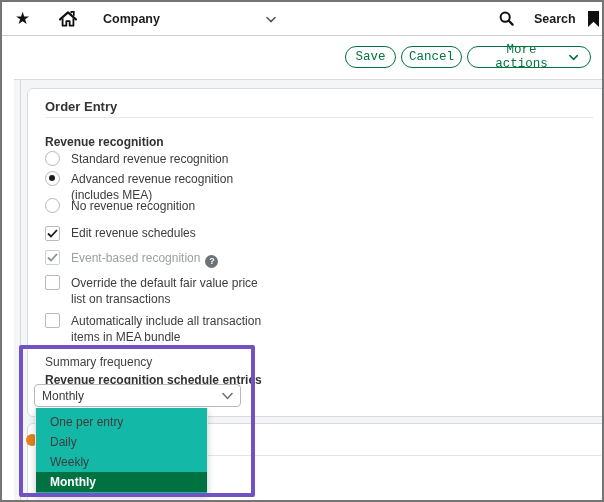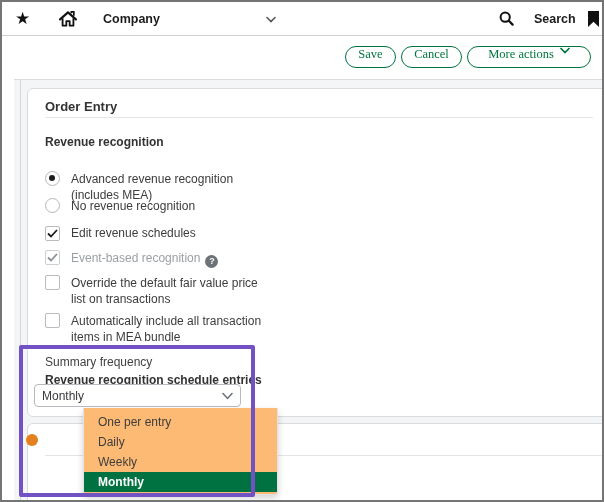--- a/index.html
+++ b/index.html
@@ -9,21 +9,21 @@
   
   .topbar { position:absolute; left:0; top:0; width:600px; height:34px; background:#fff; border-bottom:1px solid #ccd0d3; z-index:2; }
   .tb-item { position:absolute; display:flex; align-items:center; }
   .star-glyph { font-size:17px; color:#111; line-height:1; }
   .tb-label { font-size:12.5px; font-weight:bold; color:#1c1c1c; }
 
   
   .header { position:absolute; left:0; top:35px; width:600px; height:42px; background:#fff; z-index:2; }
   .page-title { position:absolute; left:14px; top:9px; font-size:19.5px; font-weight:bold; color:#262626; letter-spacing:-0.2px; }
   .pill-btn { position:absolute; top:44px; height:22px; border:1.5px solid #00753F; border-radius:12px; background:#fff; color:#00753F;
-              font-size:12.5px; font-family:Liberation Serif, serif; display:flex; align-items:flex-start; justify-content:center; gap:6px; cursor:pointer; padding:0 12px; }
+              font-size:12.5px; font-family:Liberation Mono, monospace; display:flex; align-items:center; justify-content:center; gap:6px; cursor:pointer; padding:0 12px; }
   .pill-btn { top:9px; } 
 
   
   .content { position:absolute; left:12px; top:77px; width:600px; height:421px; background:#f4f5f6; border-top:1px solid #d9dcde; }
   .left-edge-line { position:absolute; left:6px; top:0; bottom:0; width:1px; background:#d6d9db; }
 
   .card { position:absolute; background:#fff; border:1px solid #d9dcdf; }
   .card1 { left:13px; top:8px; width:584px; height:329px; border-radius:6px; z-index:1; }
   .card2 { left:13px; top:343px; width:584px; height:78px; border-radius:6px 6px 0 0; border-bottom:none; z-index:1; }
   .card2-divider { position:absolute; left:17px; right:0; top:31px; height:1px; background:#e2e5e7; }
@@ -44,22 +44,22 @@
   .opt-row.disabled .opt-label { color:#9aa0a4; }
   .help-icon { display:inline-flex; width:13px; height:13px; border-radius:50%; background:#6d7276; color:#fff;
                font-size:9px; font-weight:bold; align-items:center; justify-content:center; vertical-align:-2px; margin-left:5px; }
 
   
   .select-box { position:absolute; left:32px; top:382px; width:207px; height:23px; background:#fff; border:1px solid #b6babe; border-radius:4px;
                 display:flex; align-items:center; z-index:4; cursor:pointer; }
   .select-box .sel-val { font-size:12px; color:#393939; padding-left:7px; }
   .select-box .sel-chevron { position:absolute; right:7px; top:7px; }
 
-  .dropdown-panel { position:absolute; left:33px; top:406px; width:195px; height:87px; background:#fdba74; border:1px solid #e1e3e5;
-                    border-top:none; border-radius:0 0 3px 3px; box-shadow:0 3px 7px rgba(0,0,0,0.18); z-index:5; padding-top:4px;margin-left:48px; }
+  .dropdown-panel { position:absolute; left:33px; top:406px; width:173px; height:87px; background:#14b8a6; border:1px solid #e1e3e5;
+                    border-top:none; border-radius:0 0 3px 3px; box-shadow:0 3px 7px rgba(0,0,0,0.18); z-index:5; padding-top:4px; }
   .dd-option { height:20px; line-height:20px; font-size:12px; color:#3d3d3d; padding-left:14px; cursor:pointer; }
   .dd-option.selected { background:#007140; color:#fff; font-weight:bold; }
 
   .warning-dot { position:absolute; left:24px; top:432px; width:12px; height:12px; border-radius:50%; background:#e5801e; z-index:3; }
 
   
   .purple-box { position:absolute; left:17px; top:343px; width:236px; height:152px; border:4px solid #7151c4; border-radius:2px; z-index:10; pointer-events:none; }
 
   svg { display:block; }
 </style>
@@ -118,20 +118,24 @@
 
   <div class="content">
     <div class="left-edge-line"></div>
 
     <div class="card card1">
       <div class="section-title">Order Entry</div>
       <div class="section-underline"></div>
 
       <div class="group-label" style="top:46px;">Revenue recognition</div>
 
+      <div class="opt-row" style="top:62px;">
+        <span class="radio"></span>
+        <span class="opt-label">Standard revenue recognition</span>
+      </div>
       <div class="opt-row" style="top:109px;">
         <span class="radio"></span>
         <span class="opt-label">No revenue recognition</span>
       </div>
       <div class="opt-row" style="top:82px;">
         <span class="radio selected"></span>
         <span class="opt-label"><span>Advanced revenue recognition</span><span class="line2">(includes MEA)</span></span>
       </div>
 
       <div class="opt-row" style="top:136px;align-items:flex-end;">

